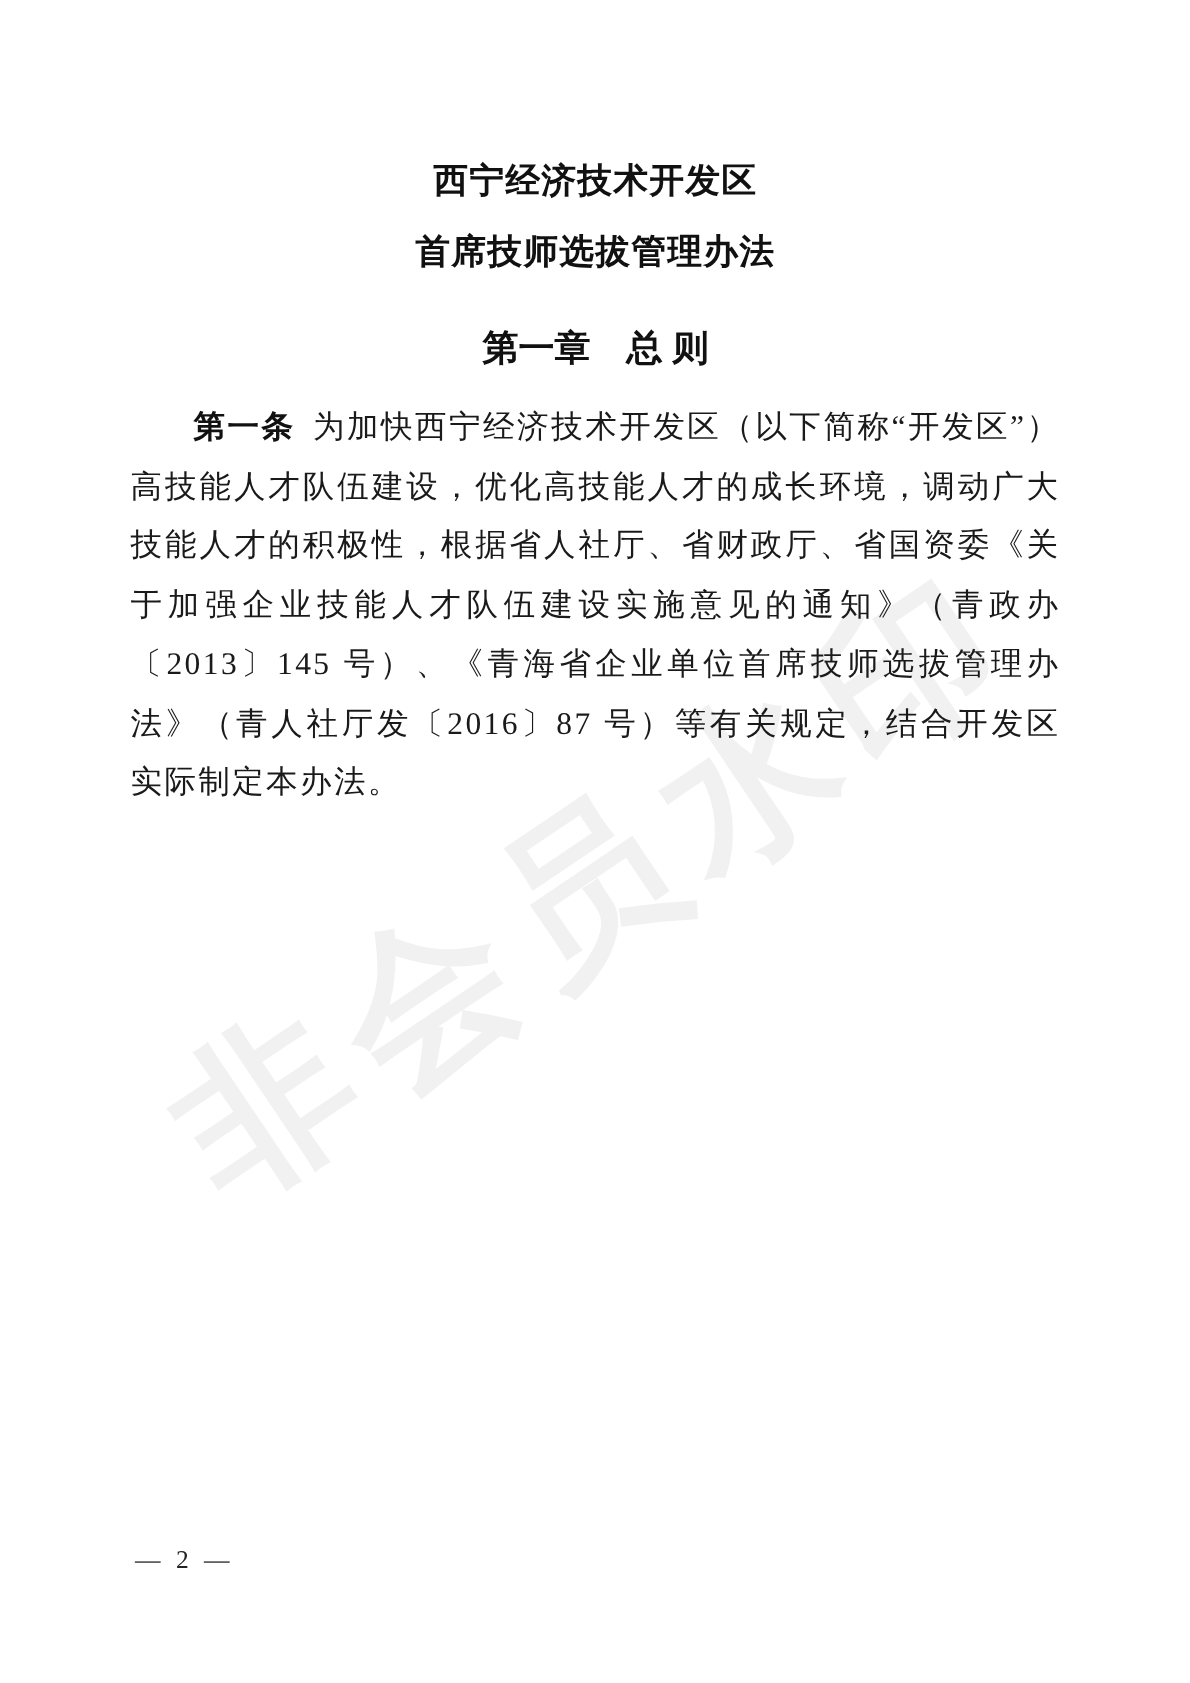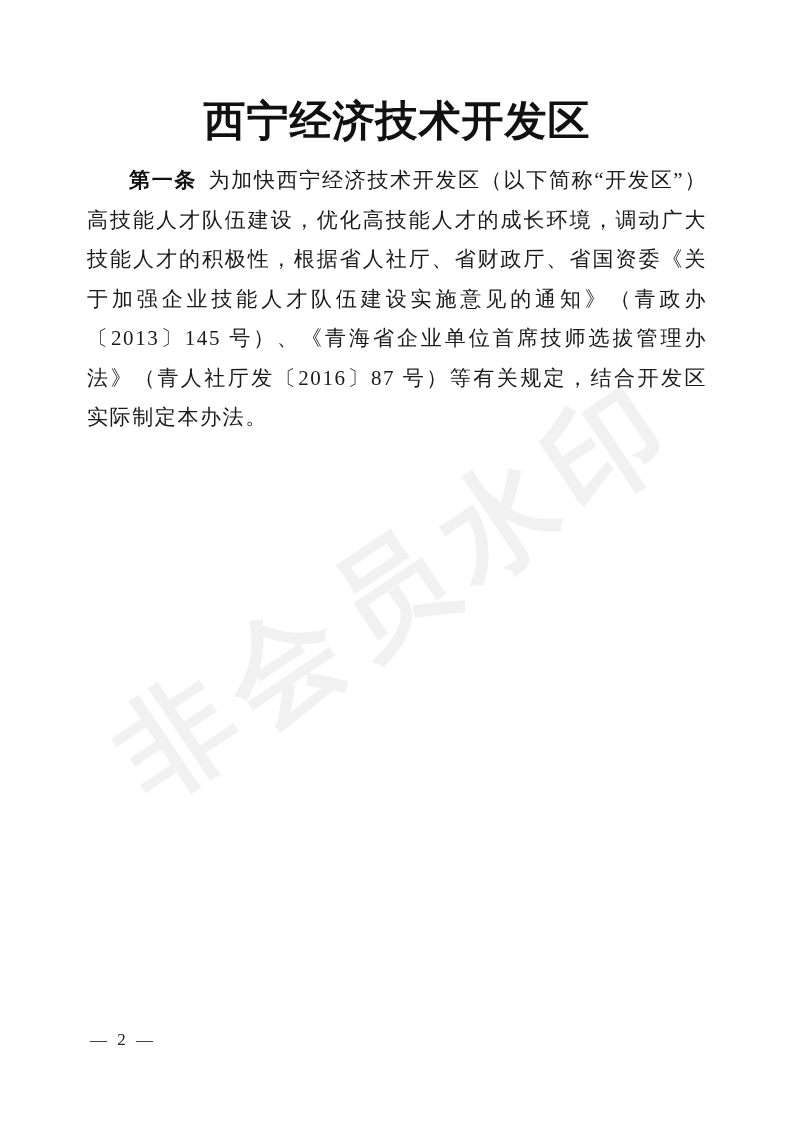--- a/index.html
+++ b/index.html
@@ -35,21 +35,21 @@
     position: absolute;
     left: 87px;
     top: 97px;
     width: 620px;
     z-index: 1;
   }
   .doc-title {
     text-align: center;
     font-family: "Liberation Sans", sans-serif;
     font-weight: 700;
-    font-size: 42px;
+    font-size: 23px;
     line-height: 47px;
     letter-spacing: 1px;
     color: #111;
   }
   .chapter {
     margin-top: 26px;
     text-align: center;
     font-family: "Liberation Sans", sans-serif;
     font-weight: 700;
     font-size: 24px;
@@ -88,22 +88,24 @@
 <body>
 
 <div class="page">
 
   <div class="watermark">非会员水印</div>
 
   <div class="content">
 
     <div class="doc-title">
       <div>西宁经济技术开发区</div>
+      <div>首席技师选拔管理办法</div>
     </div>
 
+    <div class="chapter">第一章　总 则</div>
 
     <div class="body-text">
 
       <p class="article"><span class="art-label">第一条</span><span>为加快西宁经济技术开发区（以下简称“开发区”）高技能人才队伍建设，优化高技能人才的成长环境，调动广大技能人才的积极性，根据省人社厅、省财政厅、省国资委《关于加强企业技能人才队伍建设实施意见的通知》（青政办〔2013〕145 号）、《青海省企业单位首席技师选拔管理办法》（青人社厅发〔2016〕87 号）等有关规定，结合开发区实际制定本办法。</span></p>
 
 
 
 
     </div>
 

